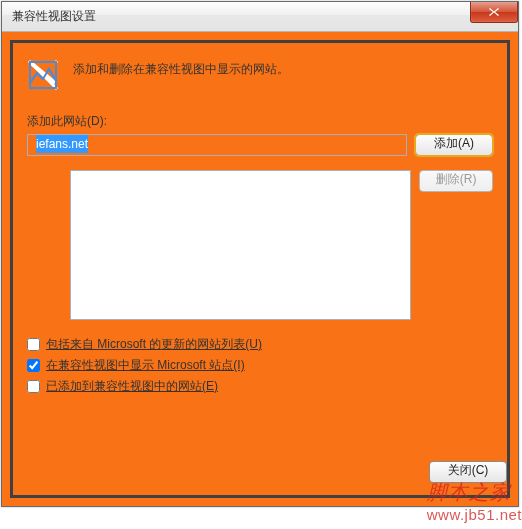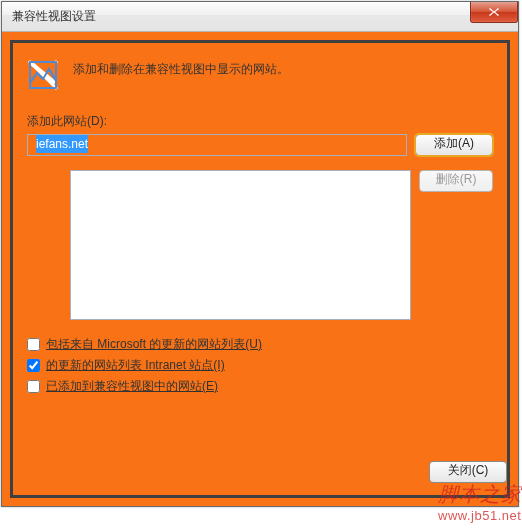--- a/index.html
+++ b/index.html
@@ -157,26 +157,26 @@
     font-family: "KaiTi", "STKaiti", serif;
     font-size: 20px;
     color: #d02020;
     opacity: 0.75;
     pointer-events: none;
     letter-spacing: 1px;
     font-style: italic;
   }
   .watermark .url {
     display:block;
-    font-size: 13px;
+    font-size: 15px;
     font-family: Tahoma, sans-serif;
     color: #d02020;
     letter-spacing: 0.5px;
     font-style: normal;
-    text-align: left;
+    text-align: center;
   }
 </style>
 </head>
 <body>
 
 <div class="window">
 
   <div class="titlebar">
     <span class="title-text">兼容性视图设置</span>
     <div class="close-btn">
@@ -218,21 +218,21 @@
       </div>
     </div>
 
     <div class="checks">
       <label class="check-row">
         <input type="checkbox" style="">
         <span>包括来自 Microsoft 的更新的网站列表(U)</span>
       </label>
       <label class="check-row">
         <input type="checkbox" checked="" style="">
-        <span>的更新的网站列表 Intranet 站点(I)</span>
+        <span>在兼容性视图中显示 Microsoft 站点(I)</span>
       </label>
       <label class="check-row">
         <input type="checkbox" style="">
         <span>已添加到兼容性视图中的网站(E)</span>
       </label>
     </div>
 
     <div class="footer">
       <div class="btn" style="margin-left:0;">
         <span>关闭(C)</span>

